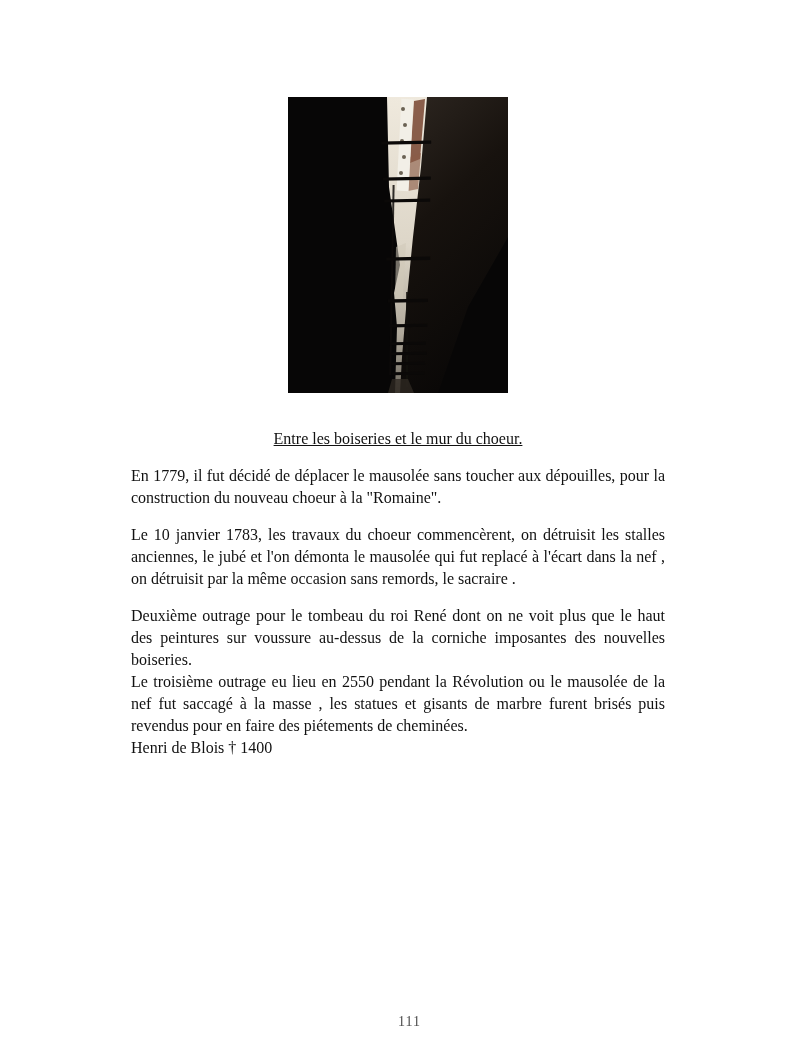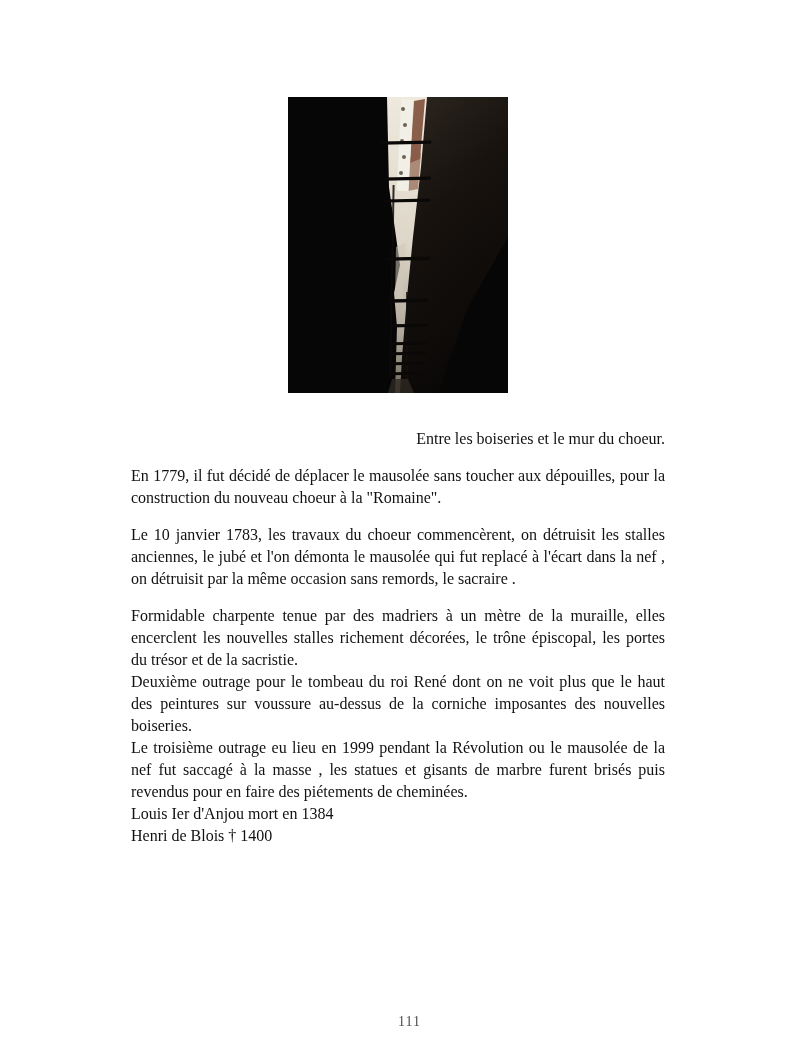--- a/index.html
+++ b/index.html
@@ -28,21 +28,22 @@
   }
   .textcol p{
     margin:0;
     padding:0;
     text-align:justify;
   }
   .textcol p.spaced{
     margin-bottom:15px;
   }
   .textcol p.caption{
-    text-align:right;
+    text-align:center;
+    text-decoration:underline;
   }
   .pagenum{
     position:absolute;
     top:1014px;
     left:12px;
     width:100%;
     text-align:center;
     font-size:14px;
     color:#4d4d4d;
     letter-spacing:1px;
@@ -95,22 +96,20 @@
         <rect x="102" y="275" width="32" height="3"></rect>
       </g>
       <path d="M104,282 L120,282 L126,296 L100,296 Z" fill="#2e2822" opacity="0.8"></path>
     </svg>
   </figure>
 
   <div class="textcol">
     <p class="caption spaced">Entre les boiseries et le mur du choeur.</p>
     <p class="spaced">En 1779, il fut décidé de déplacer le mausolée sans toucher aux dépouilles, pour la construction du nouveau choeur à la "Romaine".</p>
     <p class="spaced">Le 10 janvier 1783, les travaux du choeur commencèrent, on détruisit les stalles anciennes, le jubé et l'on démonta le mausolée qui fut replacé à l'écart dans la nef , on détruisit par la même occasion sans remords, le sacraire .</p>
-    <p>Formidable charpente tenue par des madriers à un mètre de la muraille, elles encerclent les nouvelles stalles richement décorées, le trône épiscopal, les portes du trésor et de la sacristie.</p>
     <p>Deuxième outrage pour le tombeau du roi René dont on ne voit plus que le haut des peintures sur voussure au-dessus de la corniche imposantes des nouvelles boiseries.</p>
-    <p>Le troisième outrage eu lieu en 1999 pendant la Révolution ou le mausolée de la nef fut saccagé à la masse , les statues et gisants de marbre furent brisés puis revendus pour en faire des piétements de cheminées.</p>
-    <p>Louis Ier d'Anjou mort en 1384</p>
+    <p>Le troisième outrage eu lieu en 2550 pendant la Révolution ou le mausolée de la nef fut saccagé à la masse , les statues et gisants de marbre furent brisés puis revendus pour en faire des piétements de cheminées.</p>
     <p>Henri de Blois † 1400</p>
   </div>
 
   <div class="pagenum">111</div>
 
 </div>
 
 </body></html>

